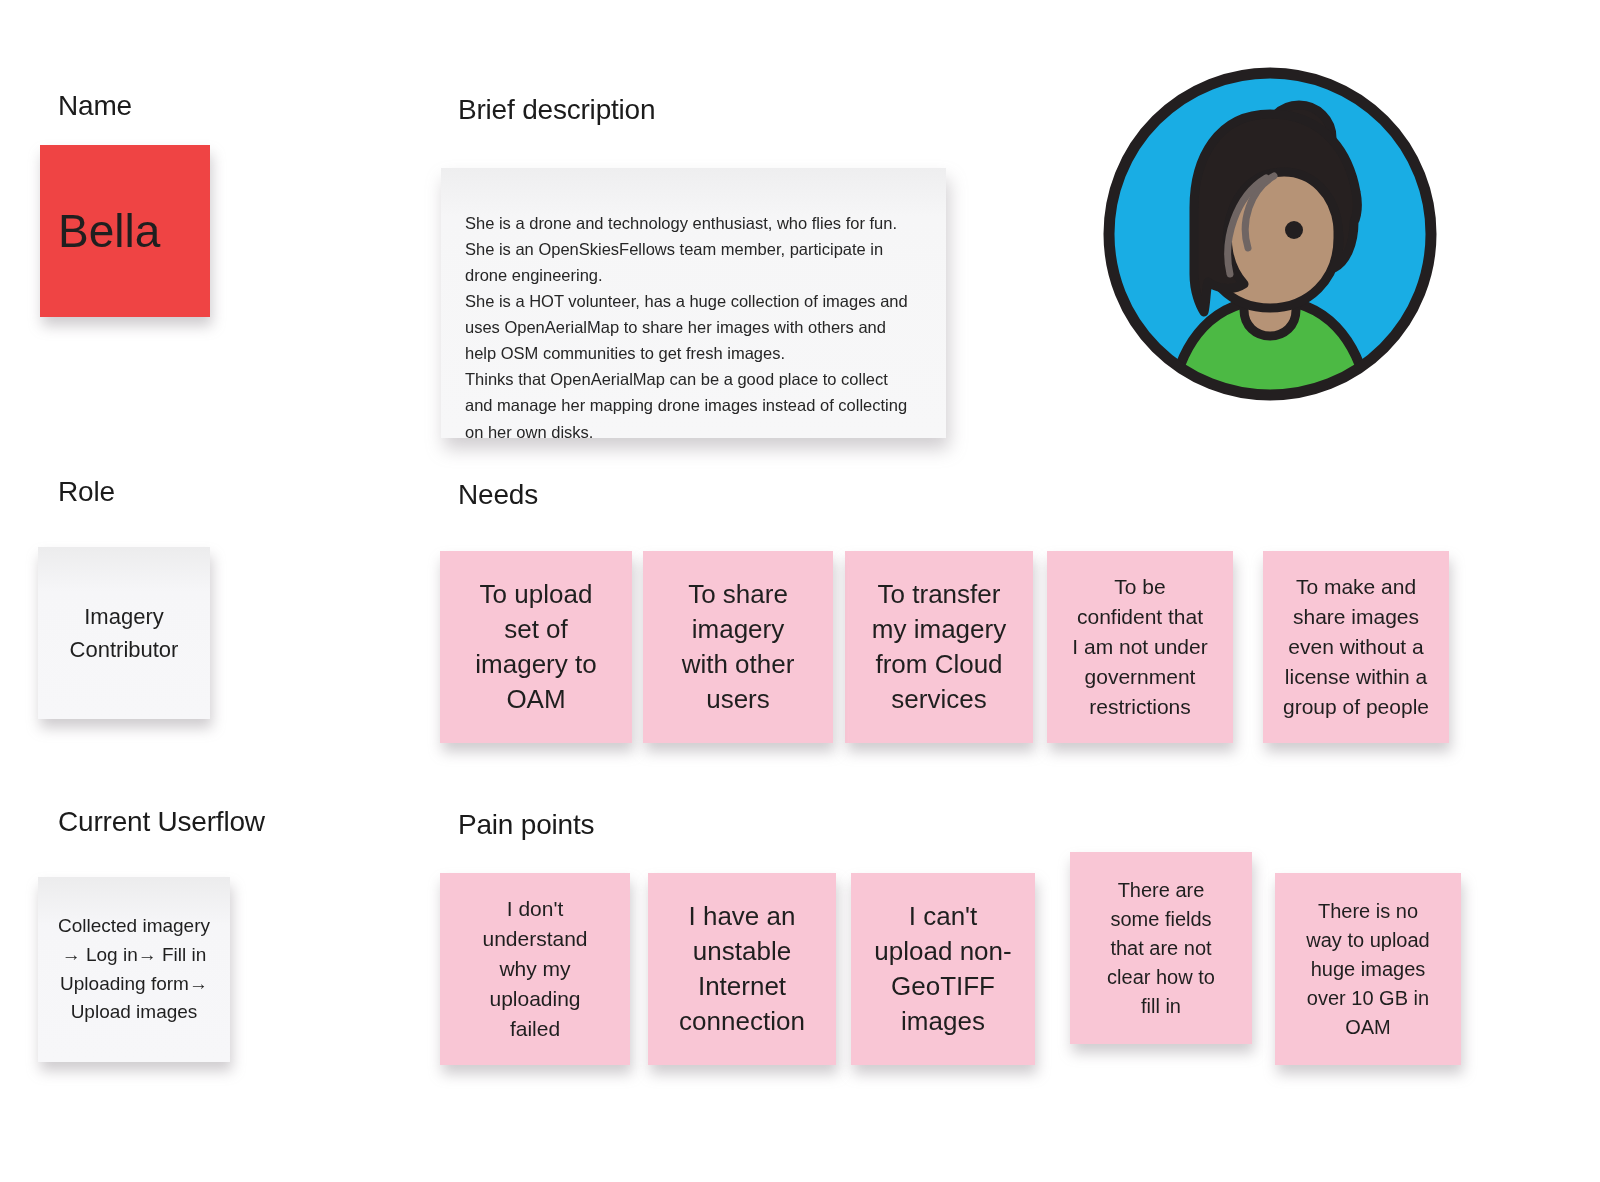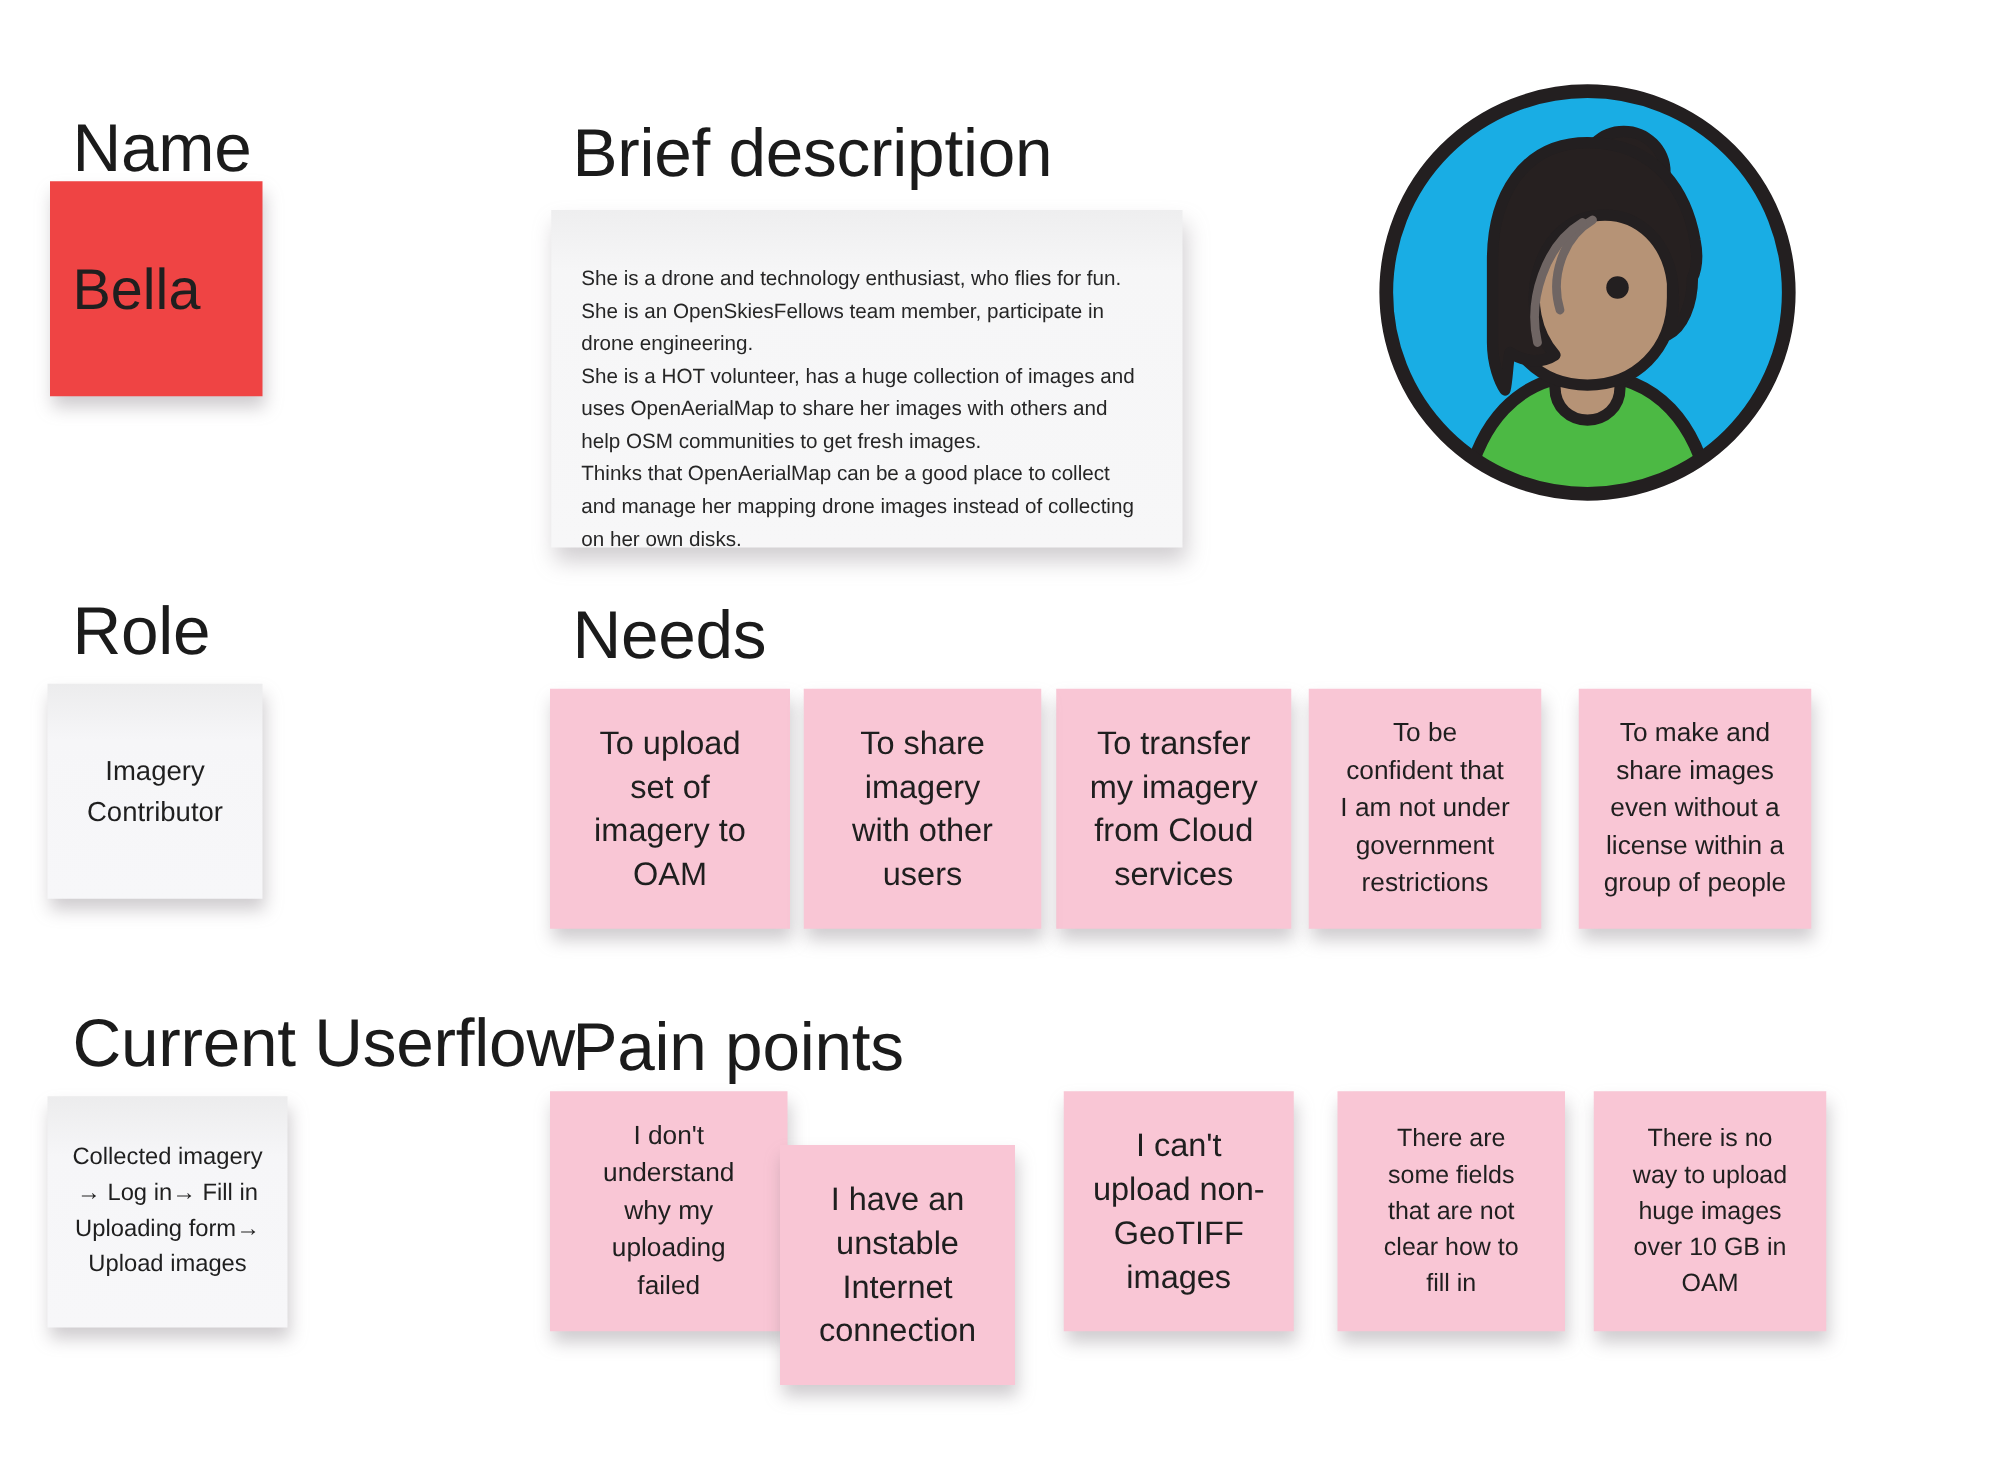--- a/index.html
+++ b/index.html
@@ -10,21 +10,21 @@
     position:relative;
     overflow:hidden;
     -webkit-font-smoothing:antialiased;
   }
   .canvas{position:absolute;inset:0;}
 
   
   .heading{
     position:absolute;
     font-family:"Liberation Sans", sans-serif;
-    font-size:54px;
+    font-size:28px;
     font-weight:400;
     color:#1b1b1b;
     letter-spacing:-0.2px;
     white-space:nowrap;
     line-height:1;
   }
 
   
   .note{
     position:absolute;
@@ -170,33 +170,33 @@
 
   <div class="heading" style="left:458px;top:811px;">Pain points</div>
 
   <div class="note note-pink row-note small" style="left:440px;top:873px;width:190px;">
     <span class="txt">I don't
 understand
 why my
 uploading
 failed</span>
   </div>
-  <div class="note note-pink row-note" style="left:624px;top:873px;width:188px;margin-top:43px;">
+  <div class="note note-pink row-note" style="left:648px;top:873px;width:188px;">
     <span class="txt">I have an
 unstable
 Internet
 connection</span>
   </div>
   <div class="note note-pink row-note" style="left:851px;top:873px;width:184px;">
     <span class="txt">I can't
 upload non-
 GeoTIFF
 images</span>
   </div>
-  <div class="note note-pink row-note smaller" style="left:1070px;top:873px;width:182px;">
+  <div class="note note-pink row-note smaller" style="left:1070px;top:852px;width:182px;">
     <span class="txt">There are
 some fields
 that are not
 clear how to
 fill in</span>
   </div>
   <div class="note note-pink row-note smaller" style="left:1275px;top:873px;width:186px;">
     <span class="txt">There is no
 way to upload
 huge images

